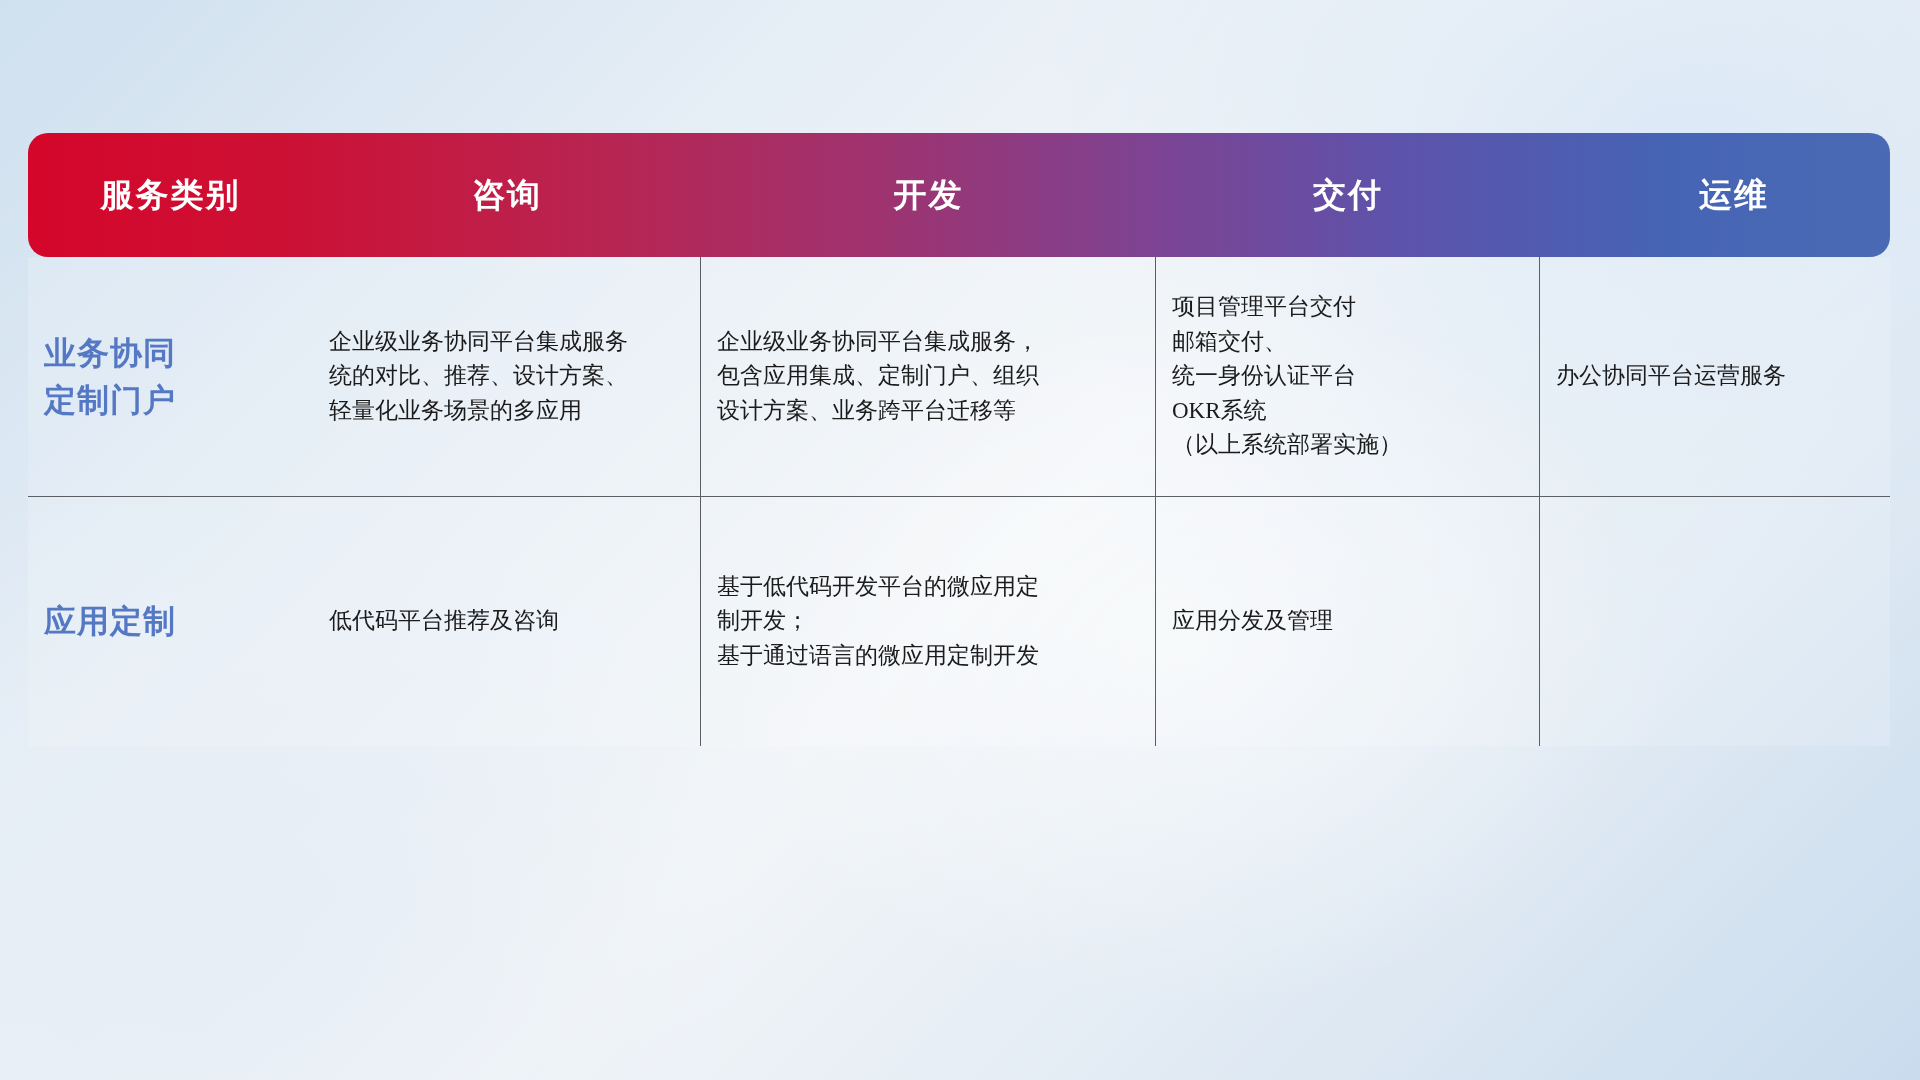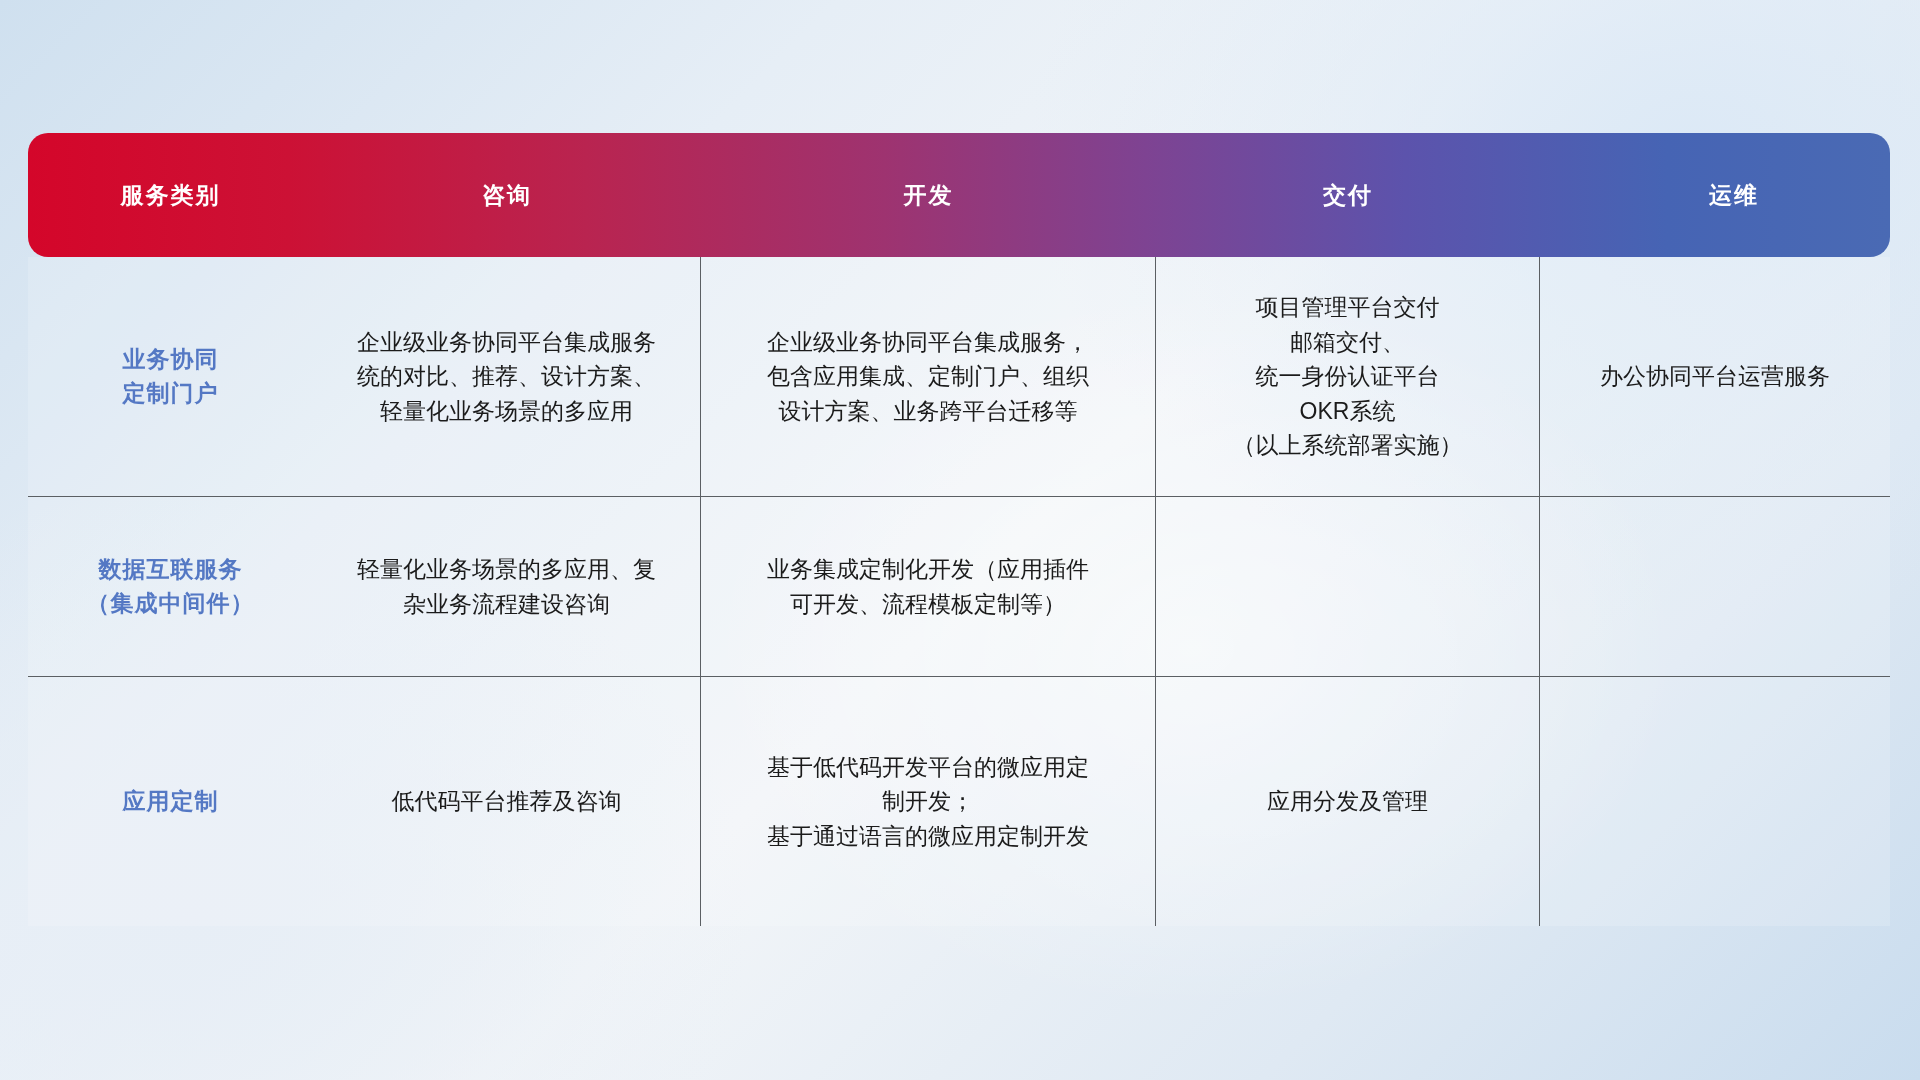--- a/index.html
+++ b/index.html
@@ -42,21 +42,21 @@
     table-layout: fixed;
   }
 
   
   thead tr {
     height: 124px;
   }
   thead th {
     background: transparent;
     color: #ffffff;
-    font-size: 23px;
+    font-size: 33px;
     font-weight: bold;
     letter-spacing: 2px;
     text-align: center;
     vertical-align: middle;
     position: relative;
     z-index: 2;
     padding: 16px;
   }
   .head-bg {
     position: absolute;
@@ -76,40 +76,41 @@
         #4a6ab4 100%);
     z-index: 1;
   }
 
   tbody td {
     background: rgba(255,255,255,0.16);
     border-right: 1px solid #5b5f63;
     border-bottom: 1px solid #5b5f63;
     font-size: 23px;
     color: #1b1b1b;
-    text-align: center;
+    text-align: left;
     vertical-align: middle;
     line-height: 1.5;
     padding: 14px 16px;
     box-sizing: border-box;
+    font-family: Liberation Serif, serif;
   }
   tbody tr td:first-child {
     border-left: none;
     border-right: 1px solid #5b5f63;
   }
   tbody tr td:last-child {
     border-right: none;
   }
   tbody tr:last-child td {
     border-bottom: none;
   }
   td.cat {
     color: #5478c4;
     font-weight: bold;
-    font-size: 23px;
+    font-size: 32px;
     letter-spacing: 1px;
     line-height: 1.45;
     border-right: none !important;
   }
   
   tbody tr td:nth-child(2) {
     border-right: 1px solid #5b5f63;
   }
 
   tr.r1 { height: 240px; }
@@ -171,40 +172,20 @@
             <span class="nl">项目管理平台交付</span>
             <span class="nl">邮箱交付、</span>
             <span class="nl">统一身份认证平台</span>
             <span class="nl">OKR系统</span>
             <span class="nl">（以上系统部署实施）</span>
           </td>
           <td>
             <span class="nl">办公协同平台运营服务</span>
           </td>
         </tr>
-        <tr class="r2">
-          <td class="cat">
-            <span class="nl">数据互联服务</span>
-            <span class="nl">（集成中间件）</span>
-          </td>
-          <td>
-            <span class="nl">轻量化业务场景的多应用、复</span>
-            <span class="nl">杂业务流程建设咨询</span>
-          </td>
-          <td>
-            <span class="nl">业务集成定制化开发（应用插件</span>
-            <span class="nl">可开发、流程模板定制等）</span>
-          </td>
-          <td>
-            <span class="nl"></span>
-          </td>
-          <td>
-            <span class="nl"></span>
-          </td>
-        </tr>
         <tr class="r3">
           <td class="cat">
             <span class="nl">应用定制</span>
           </td>
           <td>
             <span class="nl">低代码平台推荐及咨询</span>
           </td>
           <td>
             <span class="nl">基于低代码开发平台的微应用定</span>
             <span class="nl">制开发；</span>

